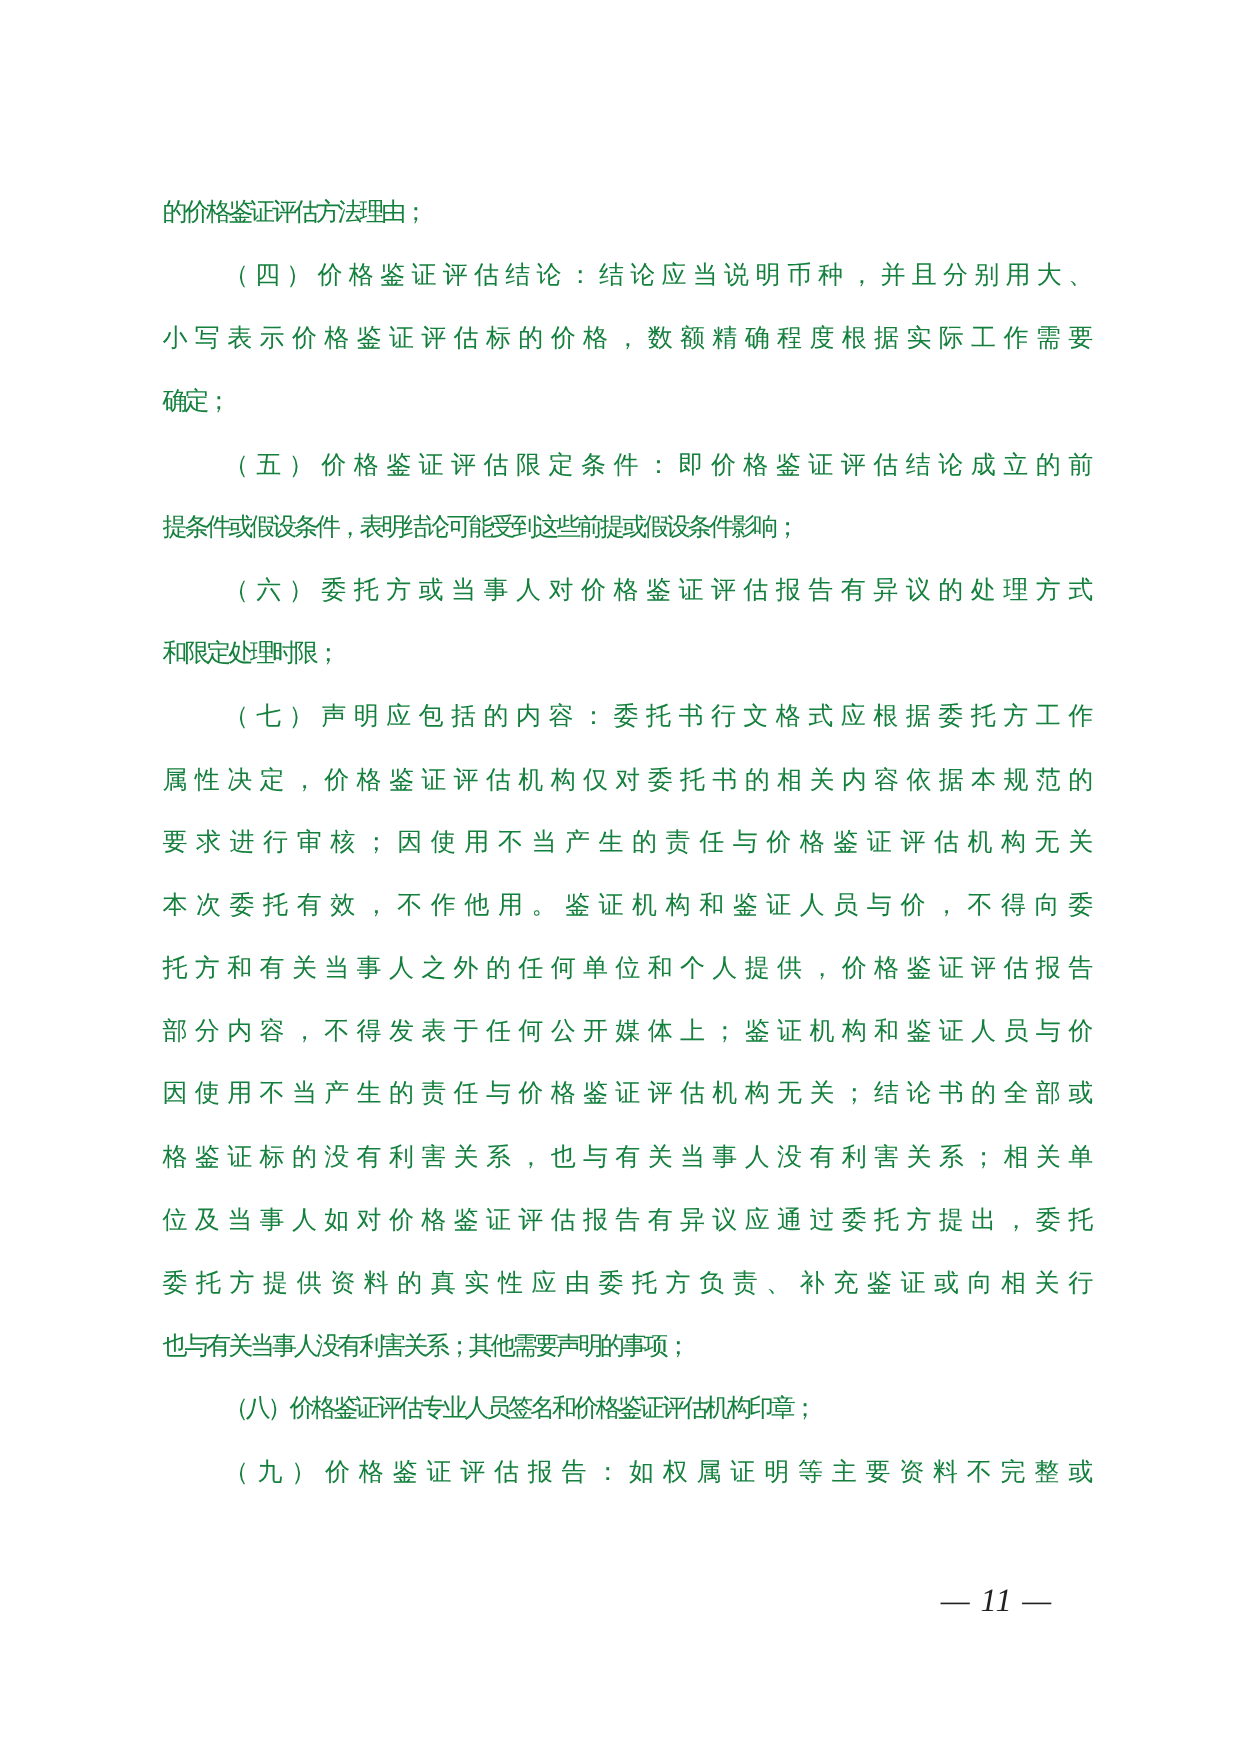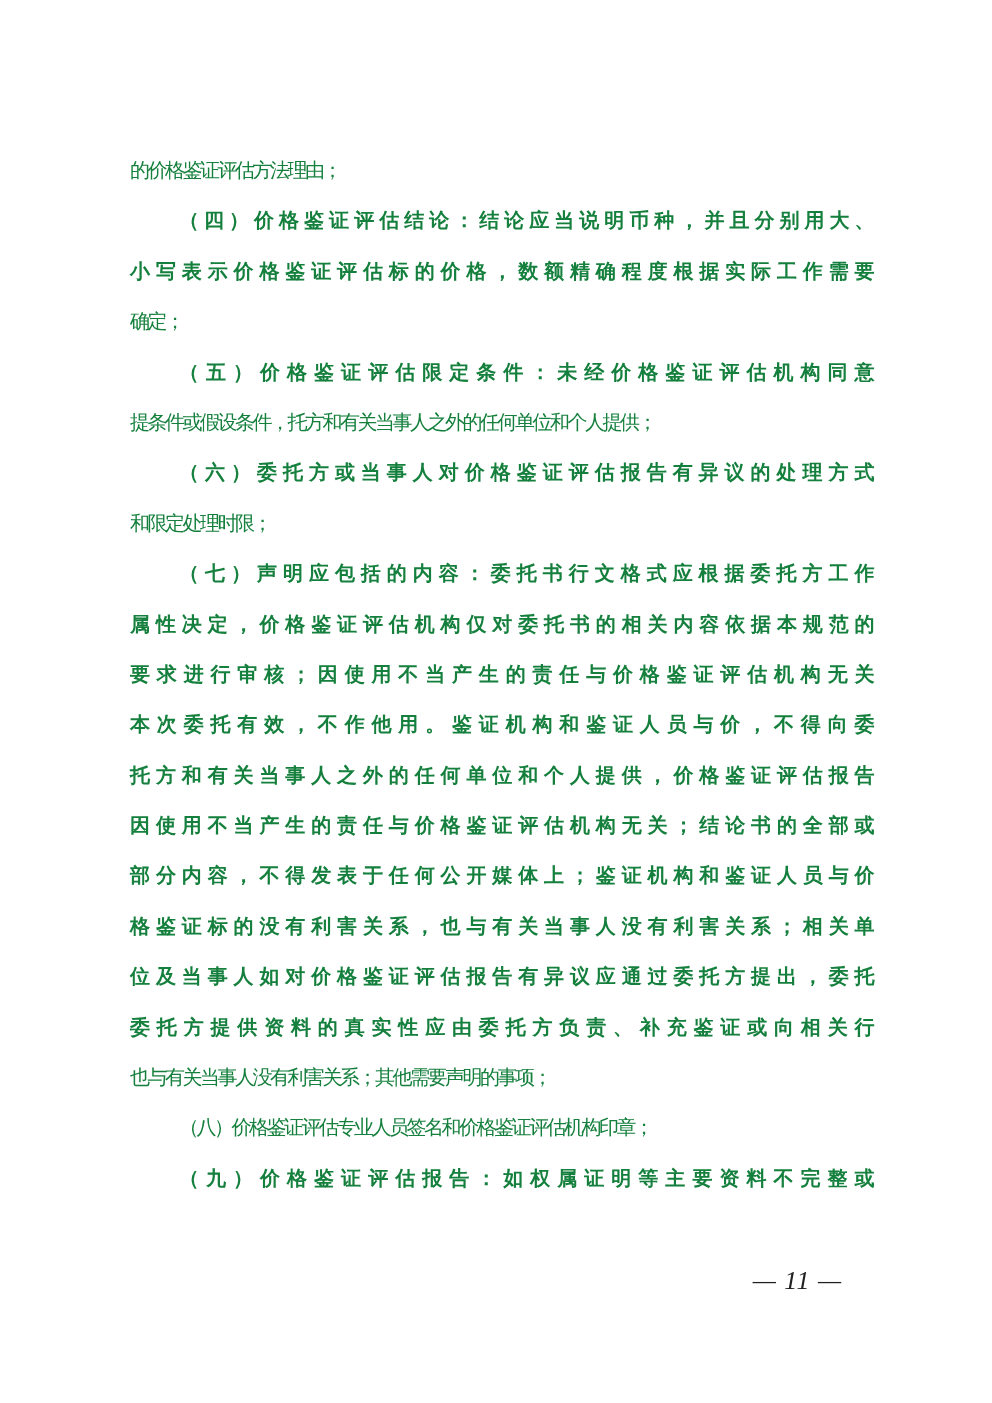--- a/index.html
+++ b/index.html
@@ -29,21 +29,20 @@
     letter-spacing: -2.5px;
     color: #15803d;
     text-align: justify;
     text-align-last: left;
     white-space: nowrap;
     overflow: visible;
   }
   .line.fill {
     text-align-last: justify;
     white-space: normal;
-    font-weight: bold;
   }
   .line.indent {
     text-indent: 49px;
   }
   .page-number {
     position: absolute;
     top: 1263px;
     right: 150px;
     font-size: 26px;
     line-height: 36px;
@@ -55,31 +54,31 @@
 </style>
 </head>
 <body>
 
 <div class="page">
   <div class="content">
     <div class="line">的价格鉴证评估方法理由；</div>
     <div class="line indent fill">（四）价格鉴证评估结论：结论应当说明币种，并且分别用大、</div>
     <div class="line fill">小写表示价格鉴证评估标的价格，数额精确程度根据实际工作需要</div>
     <div class="line">确定；</div>
-    <div class="line indent fill">（五）价格鉴证评估限定条件：未经价格鉴证评估机构同意</div>
-    <div class="line">提条件或假设条件，托方和有关当事人之外的任何单位和个人提供；</div>
+    <div class="line indent fill">（五）价格鉴证评估限定条件：即价格鉴证评估结论成立的前</div>
+    <div class="line">提条件或假设条件，表明结论可能受到这些前提或假设条件影响；</div>
     <div class="line indent fill">（六）委托方或当事人对价格鉴证评估报告有异议的处理方式</div>
     <div class="line">和限定处理时限；</div>
     <div class="line indent fill">（七）声明应包括的内容：委托书行文格式应根据委托方工作</div>
     <div class="line fill">属性决定，价格鉴证评估机构仅对委托书的相关内容依据本规范的</div>
     <div class="line fill">要求进行审核；因使用不当产生的责任与价格鉴证评估机构无关</div>
     <div class="line fill">本次委托有效，不作他用。鉴证机构和鉴证人员与价，不得向委</div>
     <div class="line fill">托方和有关当事人之外的任何单位和个人提供，价格鉴证评估报告</div>
+    <div class="line fill">部分内容，不得发表于任何公开媒体上；鉴证机构和鉴证人员与价</div>
     <div class="line fill">因使用不当产生的责任与价格鉴证评估机构无关；结论书的全部或</div>
-    <div class="line fill">部分内容，不得发表于任何公开媒体上；鉴证机构和鉴证人员与价</div>
     <div class="line fill">格鉴证标的没有利害关系，也与有关当事人没有利害关系；相关单</div>
     <div class="line fill">位及当事人如对价格鉴证评估报告有异议应通过委托方提出，委托</div>
     <div class="line fill">委托方提供资料的真实性应由委托方负责、补充鉴证或向相关行</div>
     <div class="line">也与有关当事人没有利害关系；其他需要声明的事项；</div>
     <div class="line indent">（八）价格鉴证评估专业人员签名和价格鉴证评估机构印章；</div>
     <div class="line indent fill">（九）价格鉴证评估报告：如权属证明等主要资料不完整或</div>
   </div>
   <div class="page-number">— 11 —</div>
 </div>
 

